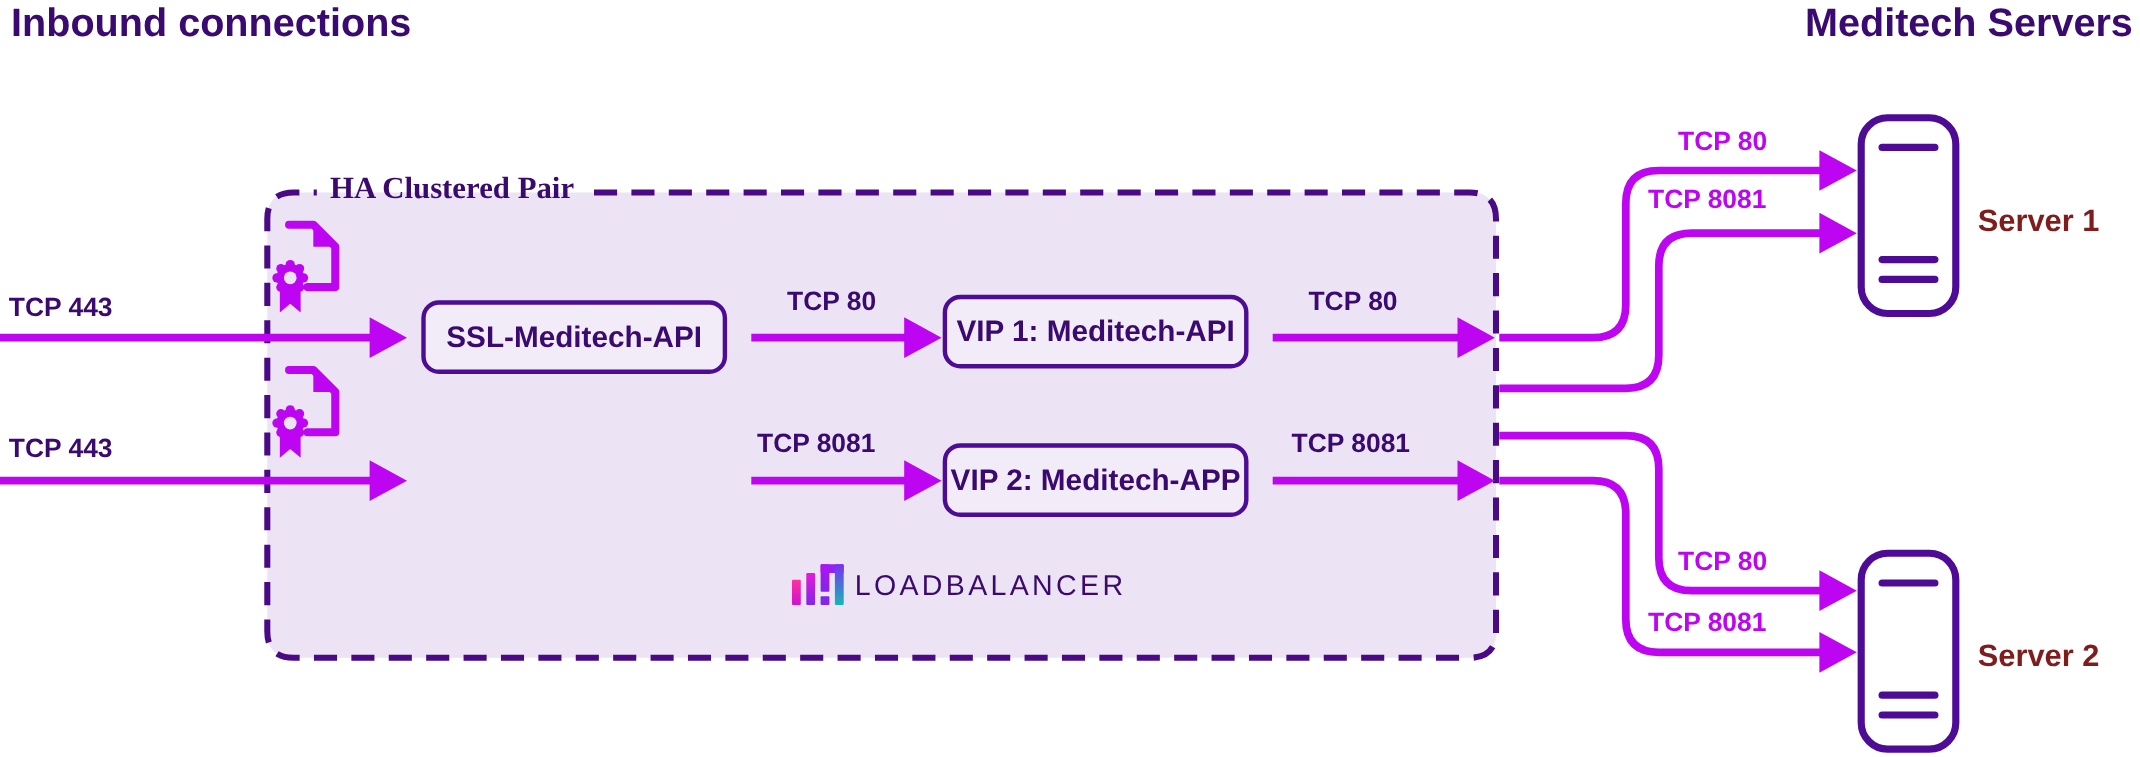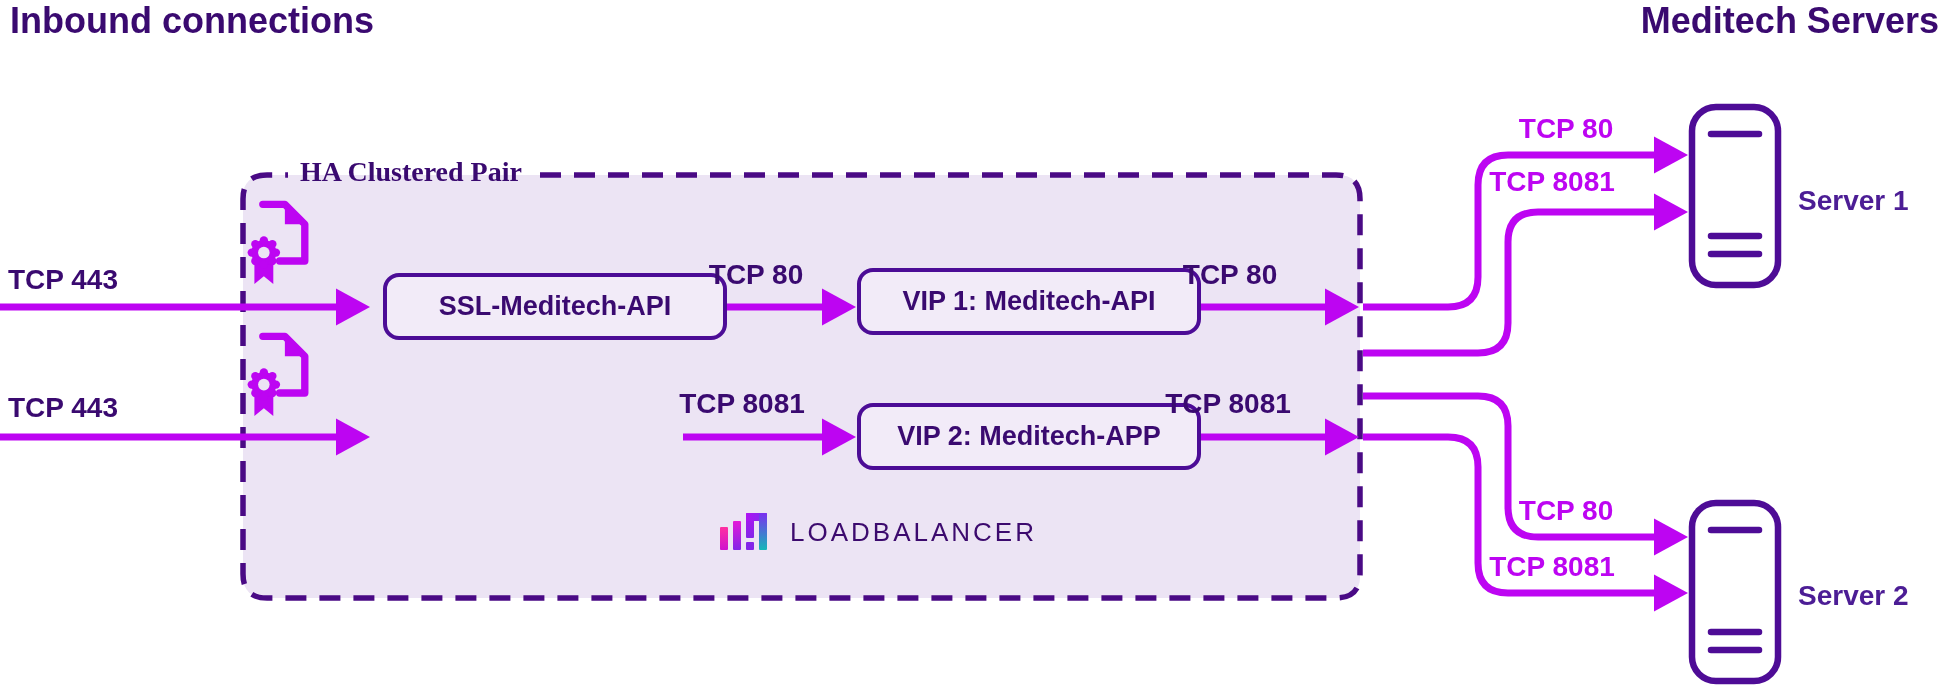--- a/index.html
+++ b/index.html
@@ -19,41 +19,41 @@
   }
   .title.left{left:10px;}
   .title.right{right:6px;}
   .cluster-label{
     position:absolute;left:300px;top:156px;
     font-weight:bold;font-size:28px;color:#3a0a70;
     white-space:nowrap;
     font-family:Liberation Serif, serif;
   }
   .node{
-    position:absolute;height:67px;width:344px;
+    position:absolute;height:67px;width:278px;
     border:4px solid #4c0c96;border-radius:16px;
     background:#f2ebf8;box-sizing:border-box;
     display:flex;align-items:center;justify-content:center;
     font-weight:bold;font-size:27px;color:#3a0a70;
     white-space:nowrap;
   }
   .node.ssl-api{left:383px;top:273px;}
   .node.vip-api{left:857px;top:268px;}
   .node.ssl-app{left:383px;top:403px;}
   .node.vip-app{left:857px;top:403px;}
   .lbl{
     position:absolute;transform:translate(-50%,-50%);
-    font-weight:bold;font-size:28px;color:#3a0a70;
+    font-weight:bold;font-size:24px;color:#3a0a70;
     white-space:nowrap;
   }
   .lbl.mag{color:#bd05f2;}
   .lbl.anchor-left{transform:translate(0,-50%);}
   .server-label{
     position:absolute;transform:translate(0,-50%);
-    font-weight:bold;font-size:28px;color:#4c1d95;white-space:nowrap;
+    font-weight:bold;font-size:28px;color:#7f1d1d;white-space:nowrap;
   }
   
   .brand{
     position:absolute;left:718px;top:510px;height:44px;
     display:flex;align-items:center;
   }
   .brand-icon{position:relative;width:50px;height:40px;}
   .brand-icon div{position:absolute;}
   .bar1{left:2px;top:15px;width:8px;height:23px;border-radius:1px;
         background:linear-gradient(180deg,#ff30a0,#cf12cf);}
@@ -61,21 +61,21 @@
         background:linear-gradient(180deg,#e51ad8,#8326e8);}
   .bar3v{left:28px;top:1px;width:8px;height:25px;border-radius:1px;
         background:linear-gradient(180deg,#b013f2,#8326e8);}
   .bar3h{left:28px;top:1px;width:21px;height:8px;border-radius:1px;
         background:linear-gradient(90deg,#b013f2,#7b2ff0);}
   .bar3r{left:41px;top:1px;width:8px;height:37px;border-radius:1px;
         background:linear-gradient(180deg,#7b2ff0,#14b8b8);}
   .bar3sq{left:28px;top:30px;width:8px;height:8px;border-radius:1px;
         background:#8326e8;}
   .brand-text{
-    margin-left:22px;
+    margin-left:9px;
     font-size:26px;font-weight:500;letter-spacing:3px;
     color:#3c0a6e;white-space:nowrap;
   }
 </style>
 </head>
 <body>
 
 <div class="stage">
 
   <svg class="layer" width="1945" height="688" viewBox="0 0 1945 688">

